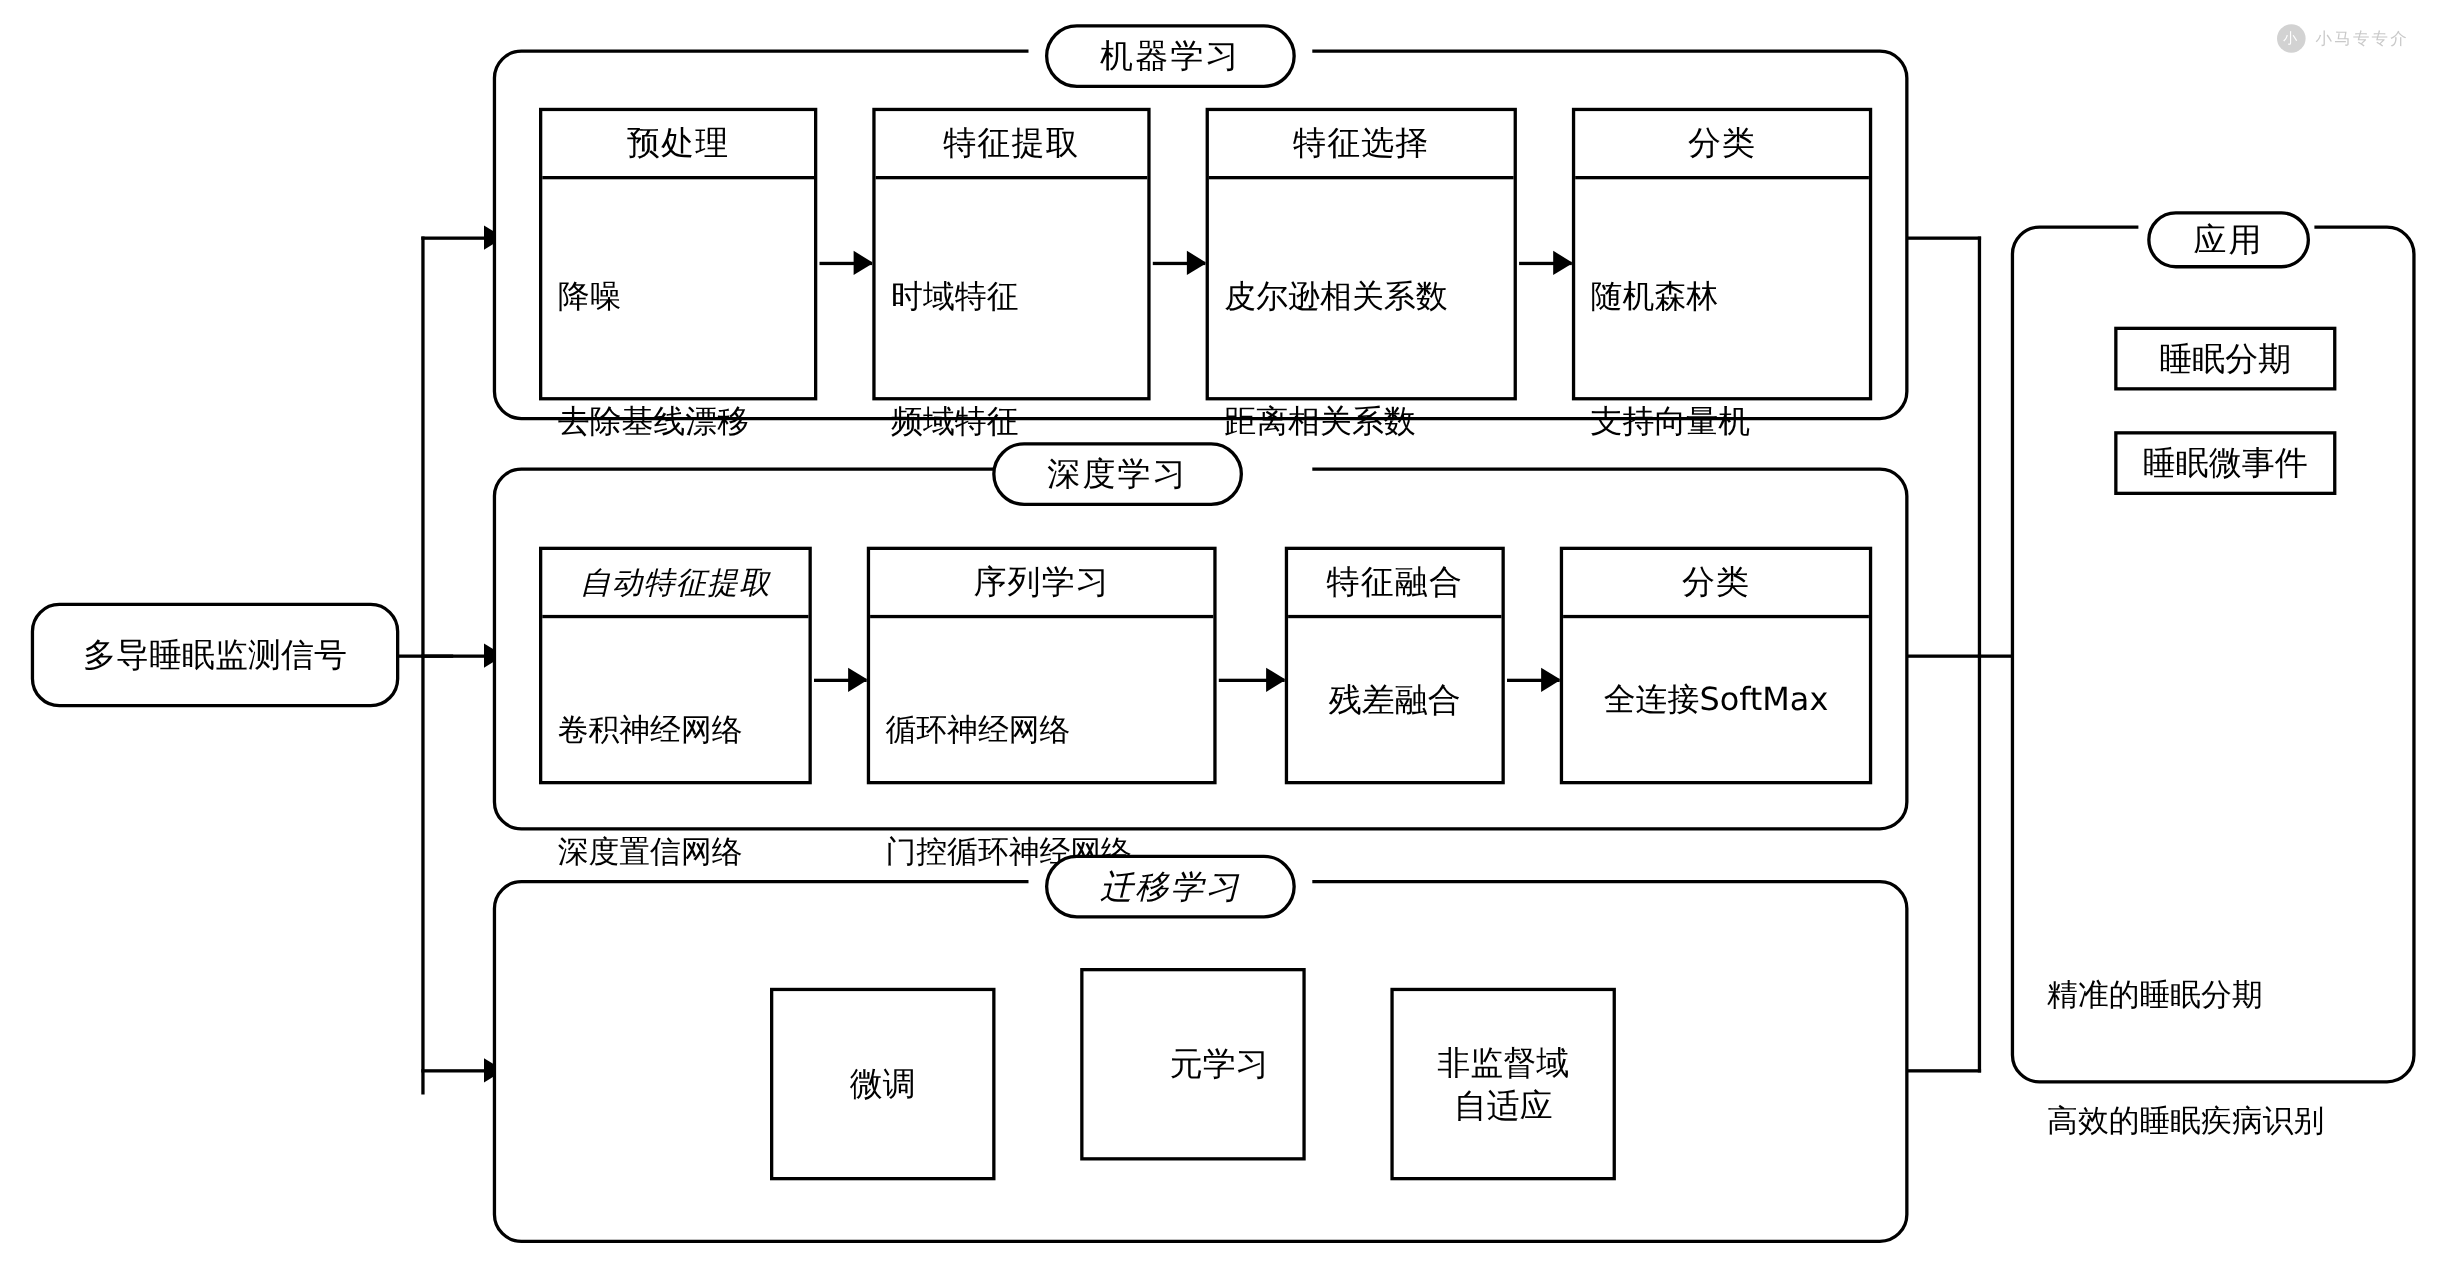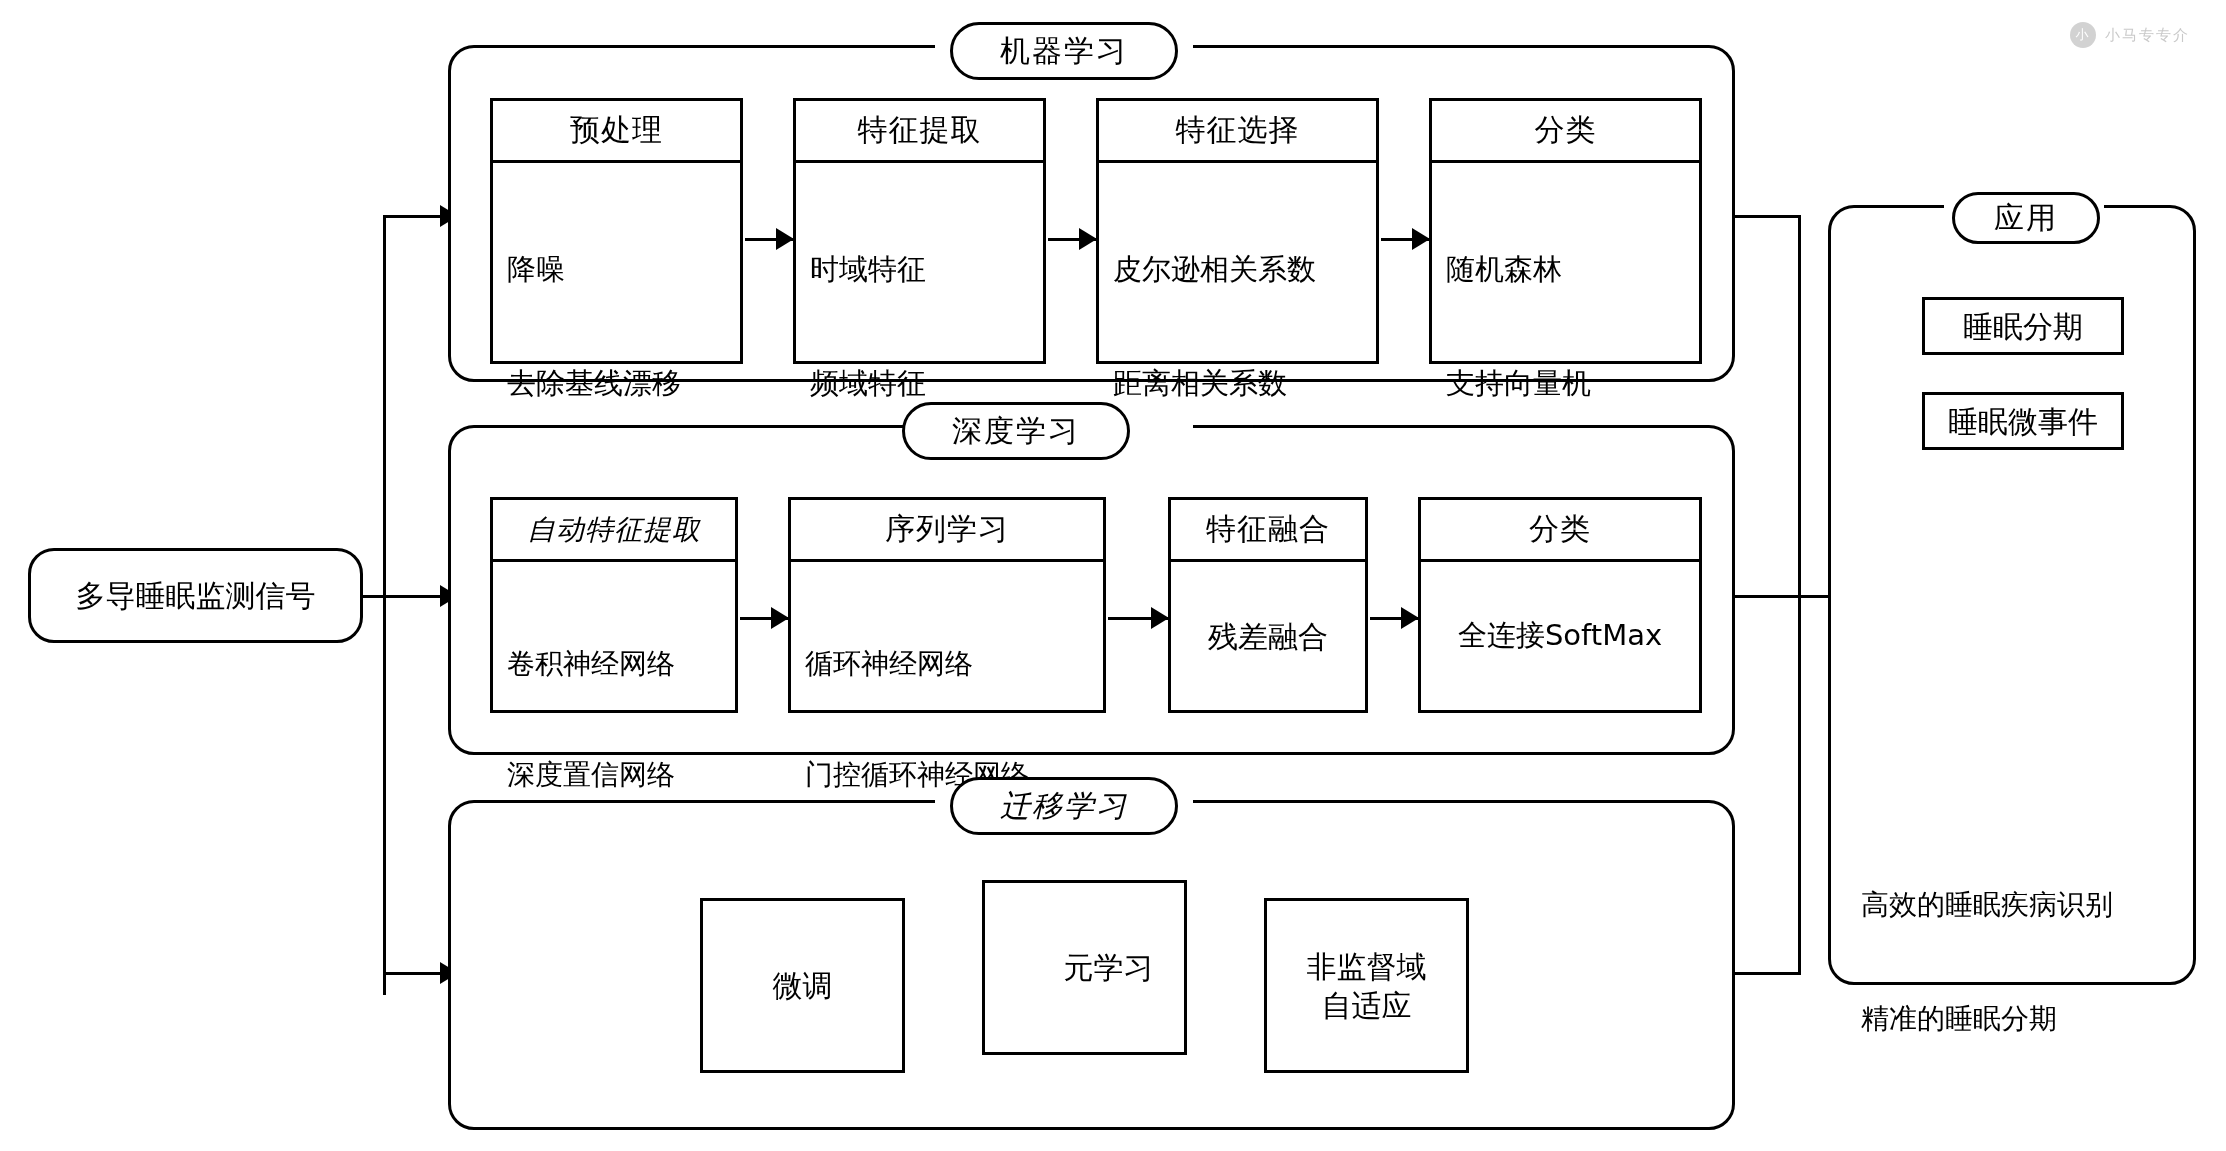--- a/index.html
+++ b/index.html
@@ -236,17 +236,17 @@
 
   <div class="abs box centertxt" style="left:1922px;top:297px;width:202px;height:58px;">
     <span>睡眠分期</span>
   </div>
   <div class="abs box centertxt" style="left:1922px;top:392px;width:202px;height:58px;">
     <span>睡眠微事件</span>
   </div>
 
 
   <div class="abs" style="left:1861px;top:810px;width:330px;font-size:28px;line-height:1.36;white-space:pre;">
+    <div>精准的睡眠分期</div>
     <div>高效的睡眠疾病识别</div>
-    <div>精准的睡眠分期</div>
   </div>
 
 </div>
 
 </body></html>

